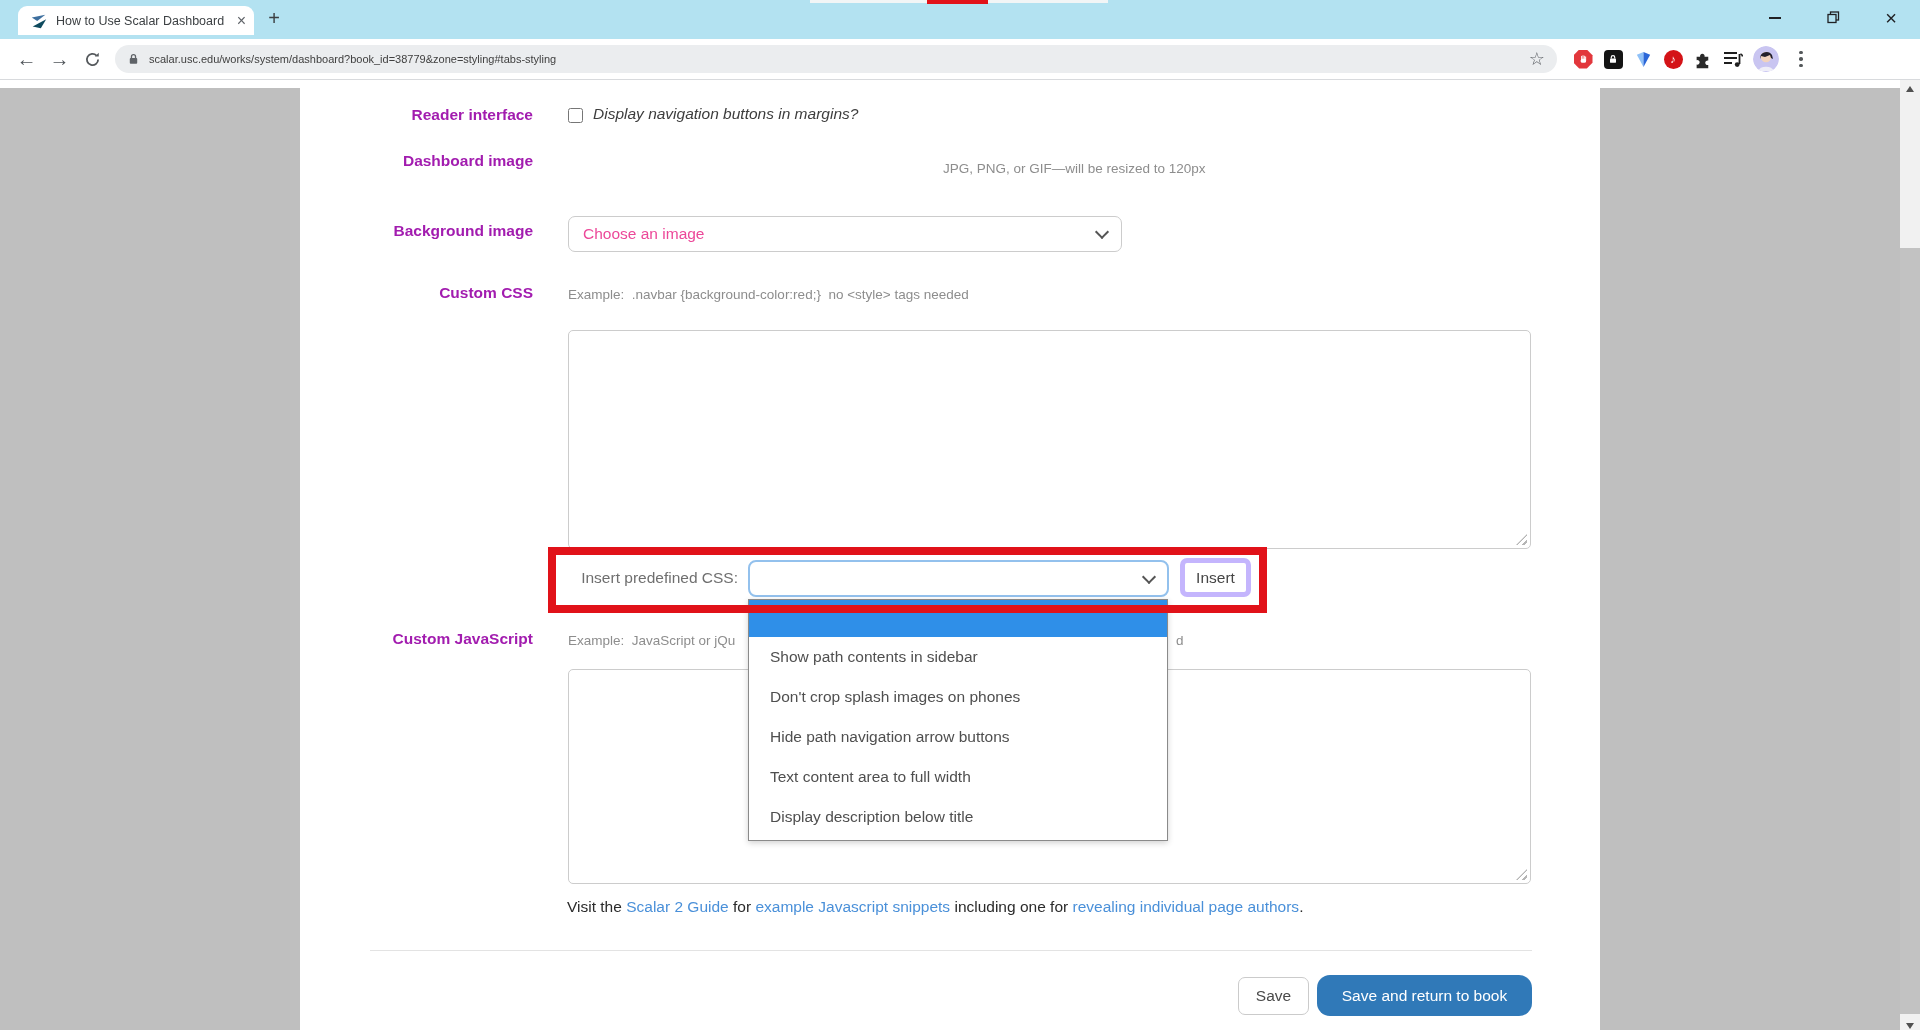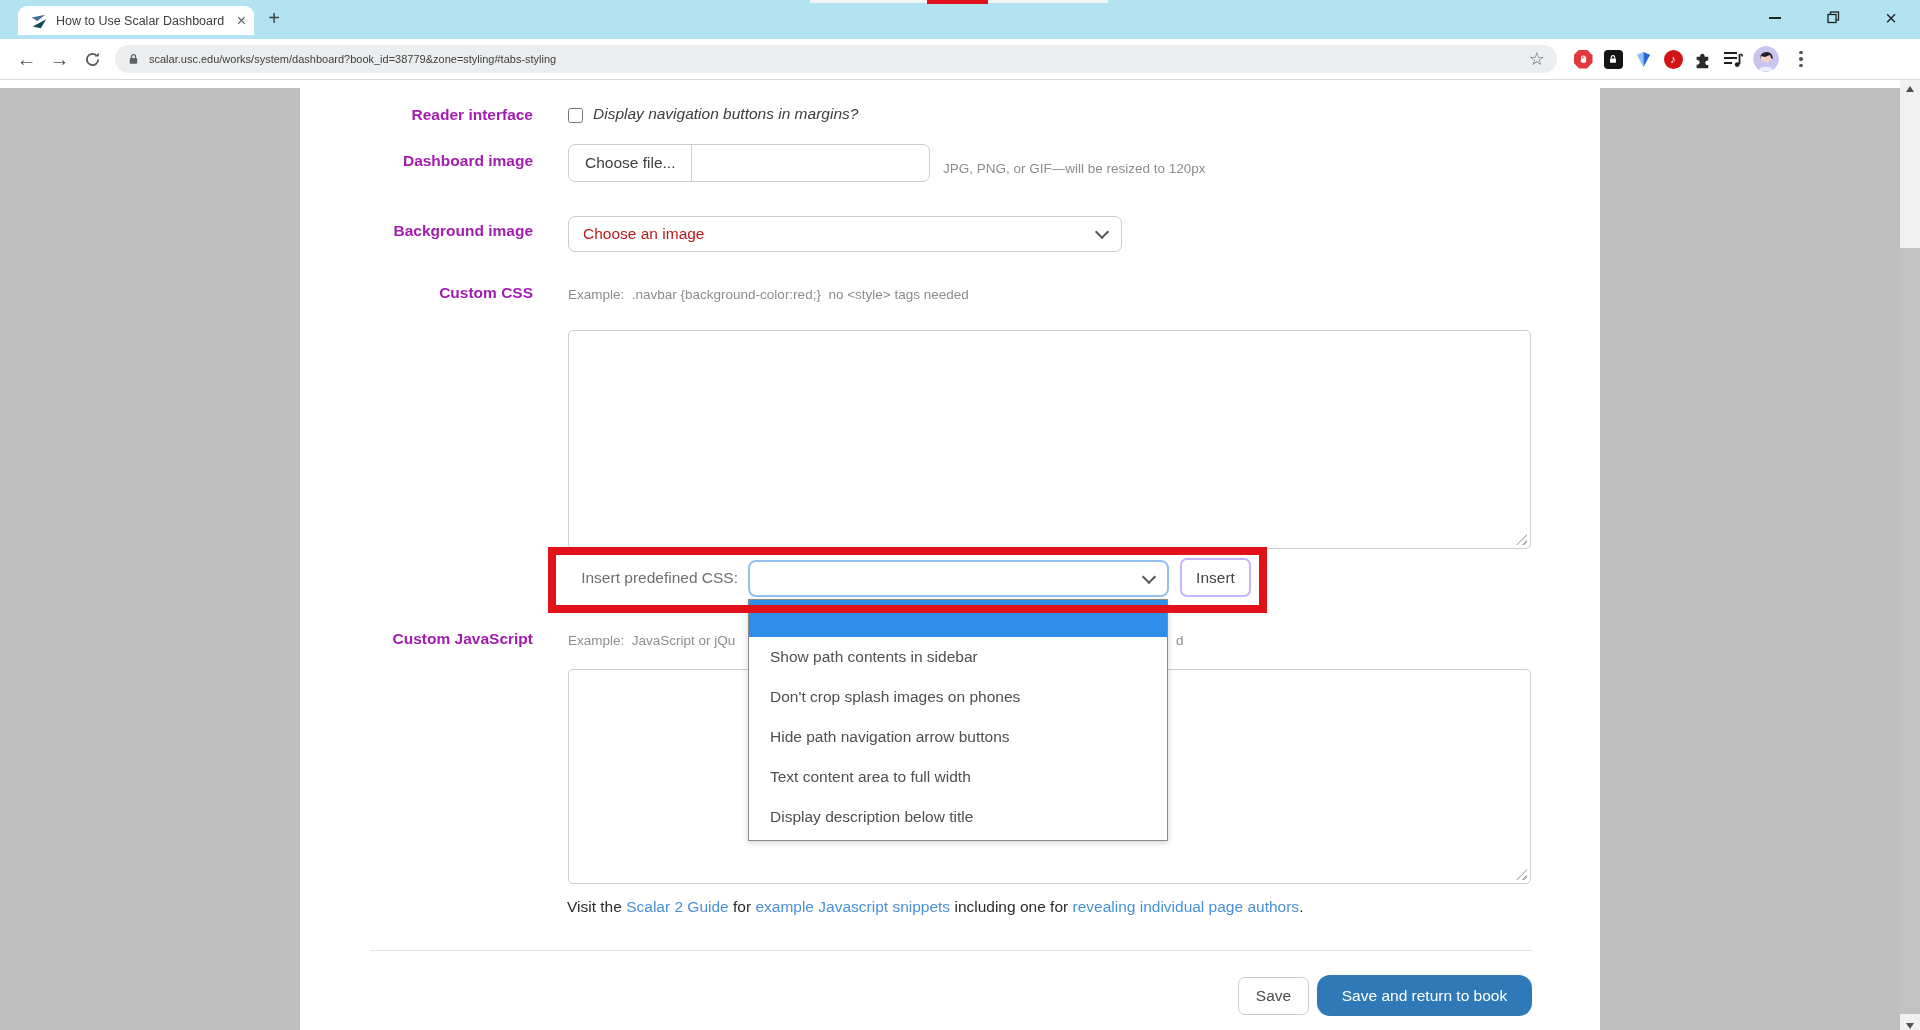--- a/index.html
+++ b/index.html
@@ -70,38 +70,38 @@
   .cblabel{position:absolute;left:593px;top:25px;font-size:15.5px;color:#3d3d3d;font-style:italic;}
 
   .filegroup{position:absolute;left:568px;top:64px;width:362px;height:38px;border:1px solid #ccc;
              border-radius:7px;background:#fff;display:flex;align-items:stretch;box-sizing:border-box;}
   .filebtn{padding:0 16px;font-size:15.5px;color:#3d3d3d;display:flex;align-items:center;
            border-right:1px solid #ccc;}
   .hint{position:absolute;left:943px;top:81px;font-size:13.5px;color:#8d8d8d;}
 
   .selectbox{position:absolute;background:#fff;border:1px solid #ccc;border-radius:7px;
              display:flex;align-items:center;box-sizing:border-box;padding:0 14px;
-             font-size:15.5px;color:#b91c1c;gap:28px;}
+             font-size:15.5px;color:#ec4899;gap:28px;}
   .chev{width:8px;height:8px;border-right:2px solid #555;border-bottom:2px solid #555;
         transform:rotate(45deg);margin-left:auto;margin-top:-4px;flex:0 0 auto;}
 
   .tarea{position:absolute;background:#fff;border:1px solid #ccc;border-radius:5px;box-sizing:border-box;}
   .rhandle{position:absolute;right:3px;bottom:3px;width:11px;height:11px;
            background:repeating-linear-gradient(135deg,transparent 0 3px,#b5b5b5 3px 4.5px);
            clip-path:polygon(100% 0,100% 100%,0 100%);}
 
   .redbox{position:absolute;left:548px;top:467px;width:703px;height:50px;border:8px solid #e11219;
           z-index:40;pointer-events:none;}
   .insertlabel{position:absolute;left:520px;top:489px;width:218px;text-align:right;
                font-size:15.5px;color:#6f6f6f;}
   .insertselect{position:absolute;left:748px;top:480px;width:421px;height:37px;border:2px solid #93c1ed;
                 border-radius:8px;background:#fff;display:flex;align-items:center;
                 box-sizing:border-box;padding:0 13px;}
   .insertbtn{position:absolute;left:1180px;top:478px;width:71px;height:39px;background:#fff;
-             border:2px solid #c4b5fd;border-radius:7px;font-size:15.5px;color:#454545;
+             border:5px solid #c4b5fd;border-radius:7px;font-size:15.5px;color:#454545;
              display:flex;align-items:center;justify-content:center;box-sizing:border-box;}
 
   .dropdown{position:absolute;left:748px;top:519px;width:420px;background:#fff;
             border:1px solid #8a8a8a;z-index:30;box-shadow:0 2px 6px rgba(0,0,0,.18);
             box-sizing:border-box;padding-bottom:3px;}
   .opt{height:40px;line-height:40px;padding-left:21px;font-size:15.5px;color:#4f4f4f;white-space:nowrap;}
   .opt.blank{height:37px;background:#2f8fe8;padding-left:0;}
 
   .footnote{position:absolute;left:567px;top:818px;font-size:15.5px;color:#2b2b2b;}
   .footnote .lnk{color:#4a90d9;}
@@ -225,23 +225,20 @@
 
   <div class="page">
     <div class="gray left"></div>
     <div class="gray right"></div>
 
     <div class="flabel" style="top:26px;">Reader interface</div>
     <input type="checkbox" class="cb" style="">
     <div class="cblabel">Display navigation buttons in margins?</div>
 
     <div class="flabel" style="top:72px;">Dashboard image</div>
-    <div class="filegroup">
-      <div class="filebtn">Choose file...</div>
-    </div>
     <div class="hint">JPG, PNG, or GIF—will be resized to 120px</div>
 
     <div class="flabel" style="top:142px;">Background image</div>
     <div class="selectbox" style="left:568px;top:136px;width:554px;height:36px;">
       <span>Choose an image</span>
       <span class="chev"></span>
     </div>
 
     <div class="flabel" style="top:204px;">Custom CSS</div>
     <div class="example" style="left:568px;top:207px;">Example:  .navbar {background-color:red;}  no &lt;style&gt; tags needed</div>

